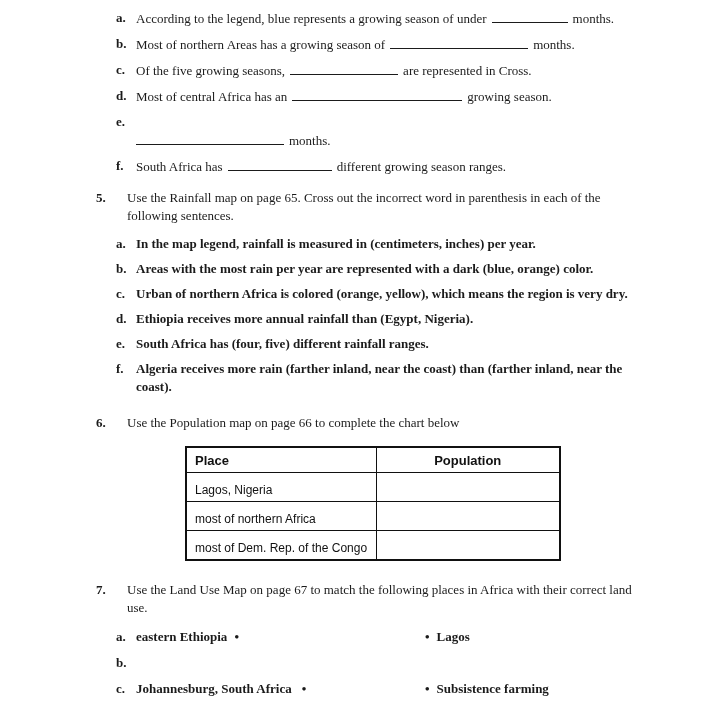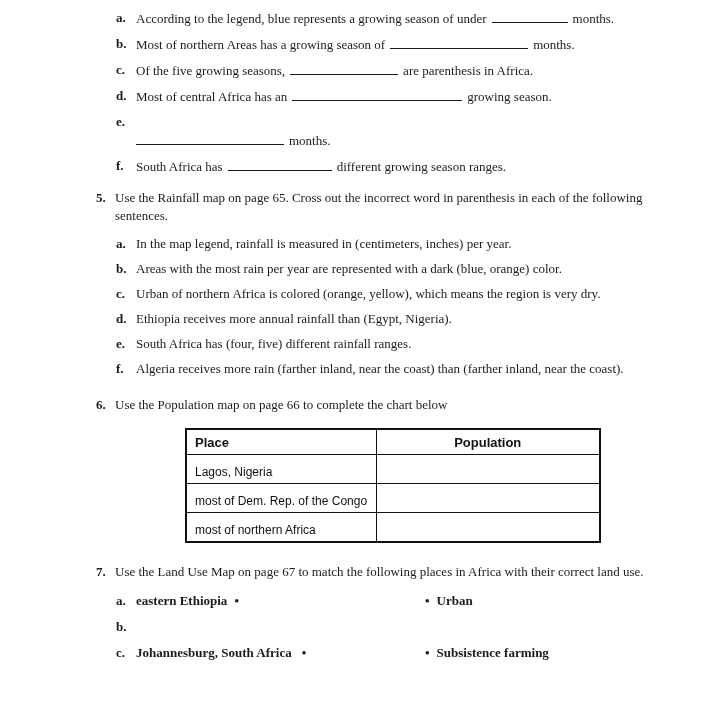--- a/index.html
+++ b/index.html
@@ -11,46 +11,46 @@
     overflow:hidden;
   }
   .page { width:702px; height:704px; padding:9px 50px 0 96px; }
 
   
   .item { display:flex; margin-bottom:7px; line-height:18px; }
   .item.sub { margin-left:20px; }
   .letter { flex:0 0 20px; font-weight:bold; }
   .body { flex:1; }
   .nowrap .body { white-space:nowrap; }
-  .item.bold .body { font-weight:normal; }
+  .item.bold .body { font-weight:bold; }
 
   .blank {
     display:inline-block;
     border-bottom:1px solid #1b1b1b;
     height:14px; margin:0 5px;
     vertical-align:baseline;
   }
 
   
   .question { display:flex; line-height:18px; margin:13px 0 10px 0; }
   .qnum { flex:0 0 19px; font-weight:bold; }
-  .qtext { flex:1; }
+  .qtext { flex:1;margin-left:12px; }
 
   
   .pop-table {
     border-collapse:collapse;
     margin:14px 0 0 89px;
     font-family:"Liberation Sans", sans-serif;
     color:#111111;
     border:2px solid #111111;
   }
   .pop-table th, .pop-table td { border:1px solid #111111; }
   .pop-table th { font-weight:bold; font-size:13px; padding:5px 8px 4px; }
   .th-place { width:190px; text-align:left; }
-  .th-pop { width:224px; text-align:center; }
+  .th-pop { width:184px; text-align:center; }
   .pop-table td { height:29px; padding:10px 8px 4px; vertical-align:bottom; font-size:12px; }
 
   
   .match-headers { margin:12px 0 0 40px; line-height:18px; }
   .mh-left { display:inline-block; width:302px; text-decoration:underline; }
   .mh-right { text-decoration:underline; }
   .match-row { display:flex; margin:8px 0 0 20px; line-height:18px; font-weight:bold; }
   .match-row .letter { flex:0 0 20px; }
   .m-place { flex:0 0 289px; }
   .dot-l { margin-left:7px; }
@@ -66,21 +66,21 @@
     <span class="body"><span>According to the legend, blue represents a growing season of under</span><span class="blank" style="width:76px"></span><span>months.</span></span>
   </div>
 
   <div class="item sub nowrap">
     <span class="letter">b.</span>
     <span class="body"><span>Most of northern Areas has a growing season of</span><span class="blank" style="width:138px"></span><span>months.</span></span>
   </div>
 
   <div class="item sub nowrap">
     <span class="letter">c.</span>
-    <span class="body"><span>Of the five growing seasons,</span><span class="blank" style="width:108px"></span><span>are parenthesis in Africa.</span></span>
+    <span class="body"><span>Of the five growing seasons,</span><span class="blank" style="width:108px"></span><span>are represented in Cross.</span></span>
   </div>
 
   <div class="item sub nowrap">
     <span class="letter">d.</span>
     <span class="body"><span>Most of central Africa has an</span><span class="blank" style="width:170px"></span><span>growing season.</span></span>
   </div>
 
   <div class="item sub">
     <span class="letter">e.</span>
     <span class="body"><br><span class="blank" style="width:148px;margin-left:0"></span><span>months.</span></span>
@@ -130,40 +130,40 @@
     <tbody>
         <tr>
       <th class="th-place">Place</th>
       <th class="th-pop">Population</th>
     </tr>
     <tr>
       <td>Lagos, Nigeria</td>
       <td></td>
     </tr>
     <tr>
-      <td>most of Dem. Rep. of the Congo</td>
+      <td>most of northern Africa</td>
       <td></td>
     </tr>
     <tr>
-      <td>most of northern Africa</td>
+      <td>most of Dem. Rep. of the Congo</td>
       <td></td>
     </tr>
   </tbody>
     </table>
 
   <div class="question" style="margin-top:20px">
     <span class="qnum">7.</span>
     <span class="qtext">Use the Land Use Map on page 67 to match the following places in Africa with their correct land use.</span>
   </div>
 
 
   <div class="match-row" style="margin-top:11px">
     <span class="letter">a.</span>
     <span class="m-place"><span>eastern Ethiopia</span><span class="dot-l">•</span></span>
-    <span class="m-use"><span class="dot-r">•</span><span>Urban</span></span>
+    <span class="m-use"><span class="dot-r">•</span><span>Lagos</span></span>
   </div>
 
   <div class="match-row">
     <span class="letter">b.</span>
   </div>
 
   <div class="match-row">
     <span class="letter">c.</span>
     <span class="m-place"><span>Johannesburg, South Africa</span><span class="dot-l" style="margin-left:10px">•</span></span>
     <span class="m-use"><span class="dot-r">•</span><span>Subsistence farming</span></span>

